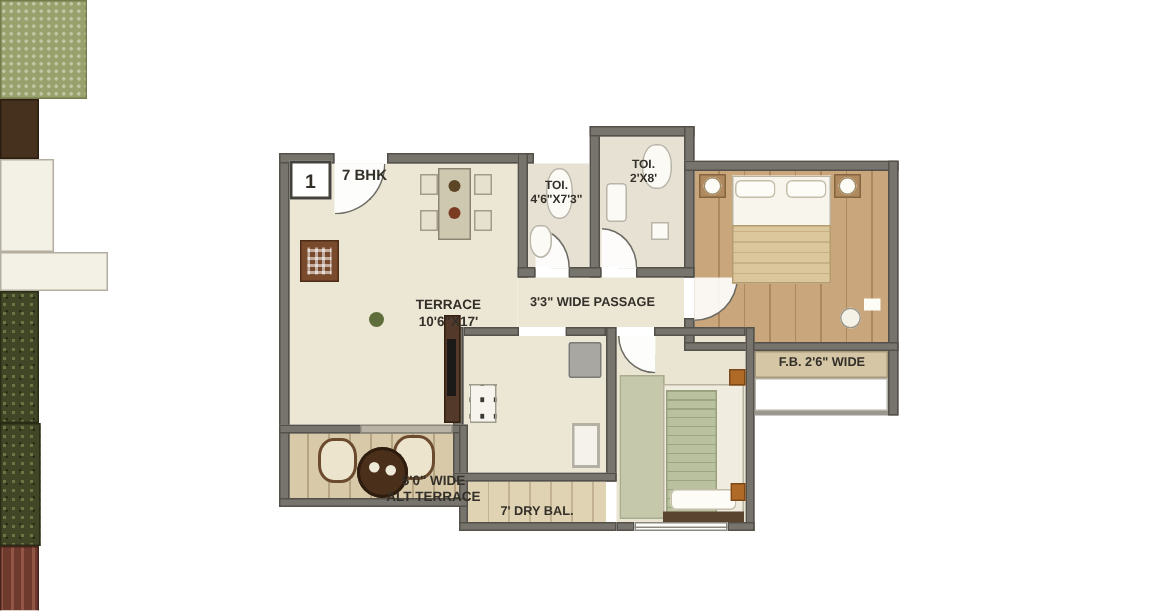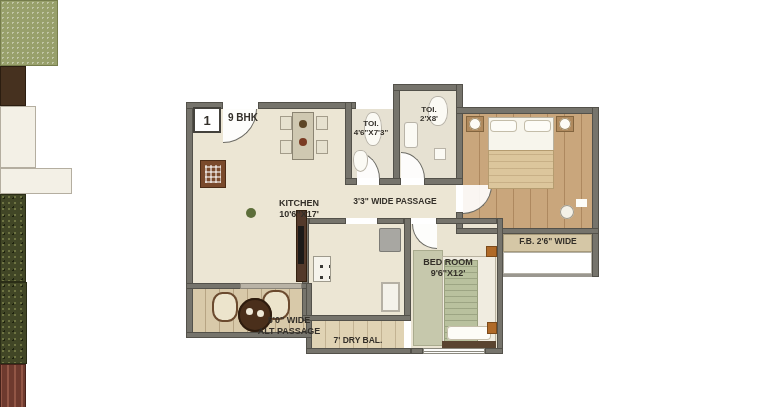--- a/index.html
+++ b/index.html
@@ -131,49 +131,45 @@
 
   <div class="abs" style="left:212px;top:292px;width:26px;height:30px;background:#ece4cc;border-radius:40%;box-shadow:inset 0 0 0 2px #6b4a2e;"></div>
   <div class="abs" style="left:262px;top:290px;width:28px;height:30px;background:#ece4cc;border-radius:40%;box-shadow:inset 0 0 0 2px #6b4a2e;"></div>
   <div class="abs" style="left:238px;top:298px;width:34px;height:34px;border-radius:50%;background:#4a2f1b;box-shadow:inset 0 0 0 2px #2e1c0e;"></div>
   <div class="abs" style="left:246px;top:308px;width:7px;height:7px;border-radius:50%;background:#efe9d8;"></div>
   <div class="abs" style="left:257px;top:310px;width:7px;height:7px;border-radius:50%;background:#efe9d8;"></div>
 
   <div class="abs" style="left:193px;top:107px;width:28px;height:26px;background:#fff;border:2px solid #44423c;box-sizing:border-box;display:flex;align-items:center;justify-content:center;font-weight:700;font-size:13px;">
       <span>1</span>
     </div>
-  <div class="label" style="left:228px;top:112px;width:48px;text-align:left;font-size:10px;">9 BHK</div>
+  <div class="label" style="left:228px;top:112px;width:48px;text-align:left;font-size:10px;">7 BHK</div>
 
 
   <div class="label" style="left:266px;top:188px;width:66px;">
-    <span>KITCHEN</span>
+    <span>TERRACE</span>
     <span class="l2">10'6"X17'</span>
   </div>
 
   <div class="label small" style="left:348px;top:110px;width:46px;">
     <span>TOI.</span>
     <span class="l2">4'6"X7'3"</span>
   </div>
 
   <div class="label small" style="left:404px;top:96px;width:50px;">
     <span>TOI.</span>
     <span class="l2">2'X8'</span>
   </div>
 
 
   <div class="label" style="left:330px;top:197px;width:130px;font-size:8.5px;">3'3" WIDE PASSAGE</div>
 
 
-  <div class="label" style="left:406px;top:247px;width:84px;">
-    <span>BED ROOM</span>
-    <span class="l2">9'6"X12'</span>
-  </div>
 
   <div class="label" style="left:506px;top:237px;width:84px;font-size:8.5px;">F.B. 2'6" WIDE</div>
 
   <div class="label" style="left:326px;top:336px;width:64px;font-size:8.5px;">7' DRY BAL.</div>
 
   <div class="label" style="left:236px;top:305px;width:106px;font-size:9px;">
     <span>5'0" WIDE</span>
-    <span class="l2">ALT PASSAGE</span>
+    <span class="l2">ALT TERRACE</span>
   </div>
 
 </div>
 
 </body></html>

